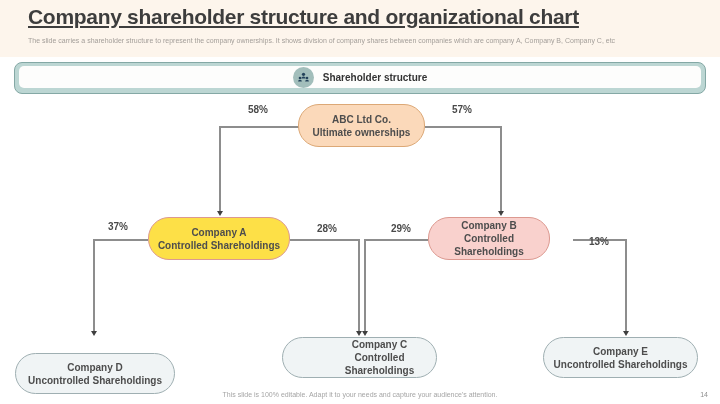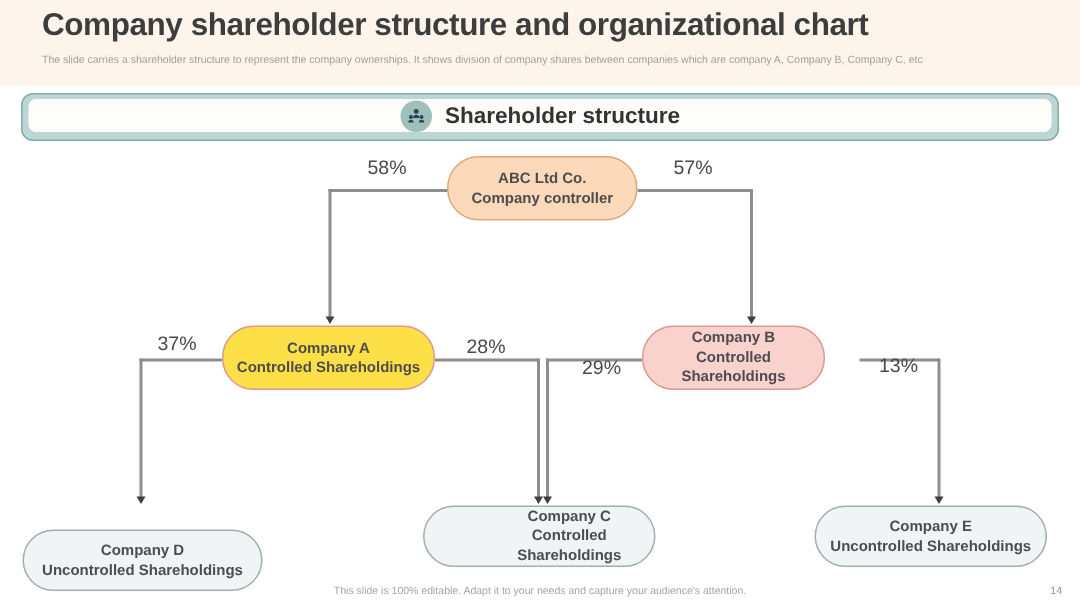--- a/index.html
+++ b/index.html
@@ -21,20 +21,21 @@
     width: 720px; height: 57px;
     background: #fdf5ec;
   }
   .slide-title {
     position: absolute;
     left: 28px; top: 5px;
     font-size: 21px;
     font-weight: 700;
     letter-spacing: -0.3px;
     color: #3d3d3d;
+    text-decoration: underline;
   }
   .slide-subtitle {
     position: absolute;
     left: 28px; top: 37px;
     font-size: 7px;
     color: #a39e99;
   }
 
   
   .banner {
@@ -58,21 +59,21 @@
   .banner-icon-circle {
     width: 21px; height: 21px;
     border-radius: 50%;
     background: #a2bebb;
     display: flex;
     align-items: center;
     justify-content: center;
     flex: 0 0 auto;
   }
   .banner-label {
-    font-size: 15px;
+    font-size: 10px;
     font-weight: 700;
     color: #333333;
   }
 
   
   .node {
     position: absolute;
     border-radius: 21px;
     display: flex;
     flex-direction: column;
@@ -110,22 +111,22 @@
     border-left: 3.5px solid transparent;
     border-right: 3.5px solid transparent;
     border-top: 5px solid #3f3f3f;
   }
 
   
   .pct {
     position: absolute;
     width: 32px;
     text-align: center;
-    font-size: 13px;
-    font-weight: 400;
+    font-size: 10px;
+    font-weight: 700;
     color: #4a4a4a;
   }
 
   
   .footer-note {
     position: absolute;
     left: 0; right: 0; bottom: 6px;
     text-align: center;
     font-size: 7px;
     color: #a5a5a5;
@@ -182,26 +183,26 @@
   <div class="arrow-down" style="left:361.5px; top:331px;"></div>
 
   <div class="h-line" style="left:573px; top:239px; width:53px;"></div>
   <div class="v-line" style="left:625px; top:239px; height:93px;"></div>
   <div class="arrow-down" style="left:622.5px; top:331px;"></div>
 
   <div class="pct" style="left:242px; top:104px;">58%</div>
   <div class="pct" style="left:446px; top:104px;">57%</div>
   <div class="pct" style="left:102px; top:221px;">37%</div>
   <div class="pct" style="left:305px; top:223px;text-align:right;">28%</div>
-  <div class="pct" style="left:385px; top:223px;margin-top:14px;">29%</div>
+  <div class="pct" style="left:385px; top:223px;">29%</div>
   <div class="pct" style="left:583px; top:236px;">13%</div>
 
   <div class="node node-root">
     <span>ABC Ltd Co.</span>
-    <span>Company controller</span>
+    <span>Ultimate ownerships</span>
   </div>
 
   <div class="node node-a">
     <span>Company A</span>
     <span>Controlled Shareholdings</span>
   </div>
 
   <div class="node node-b">
     <span>Company B</span>
     <span>Controlled Shareholdings</span>

